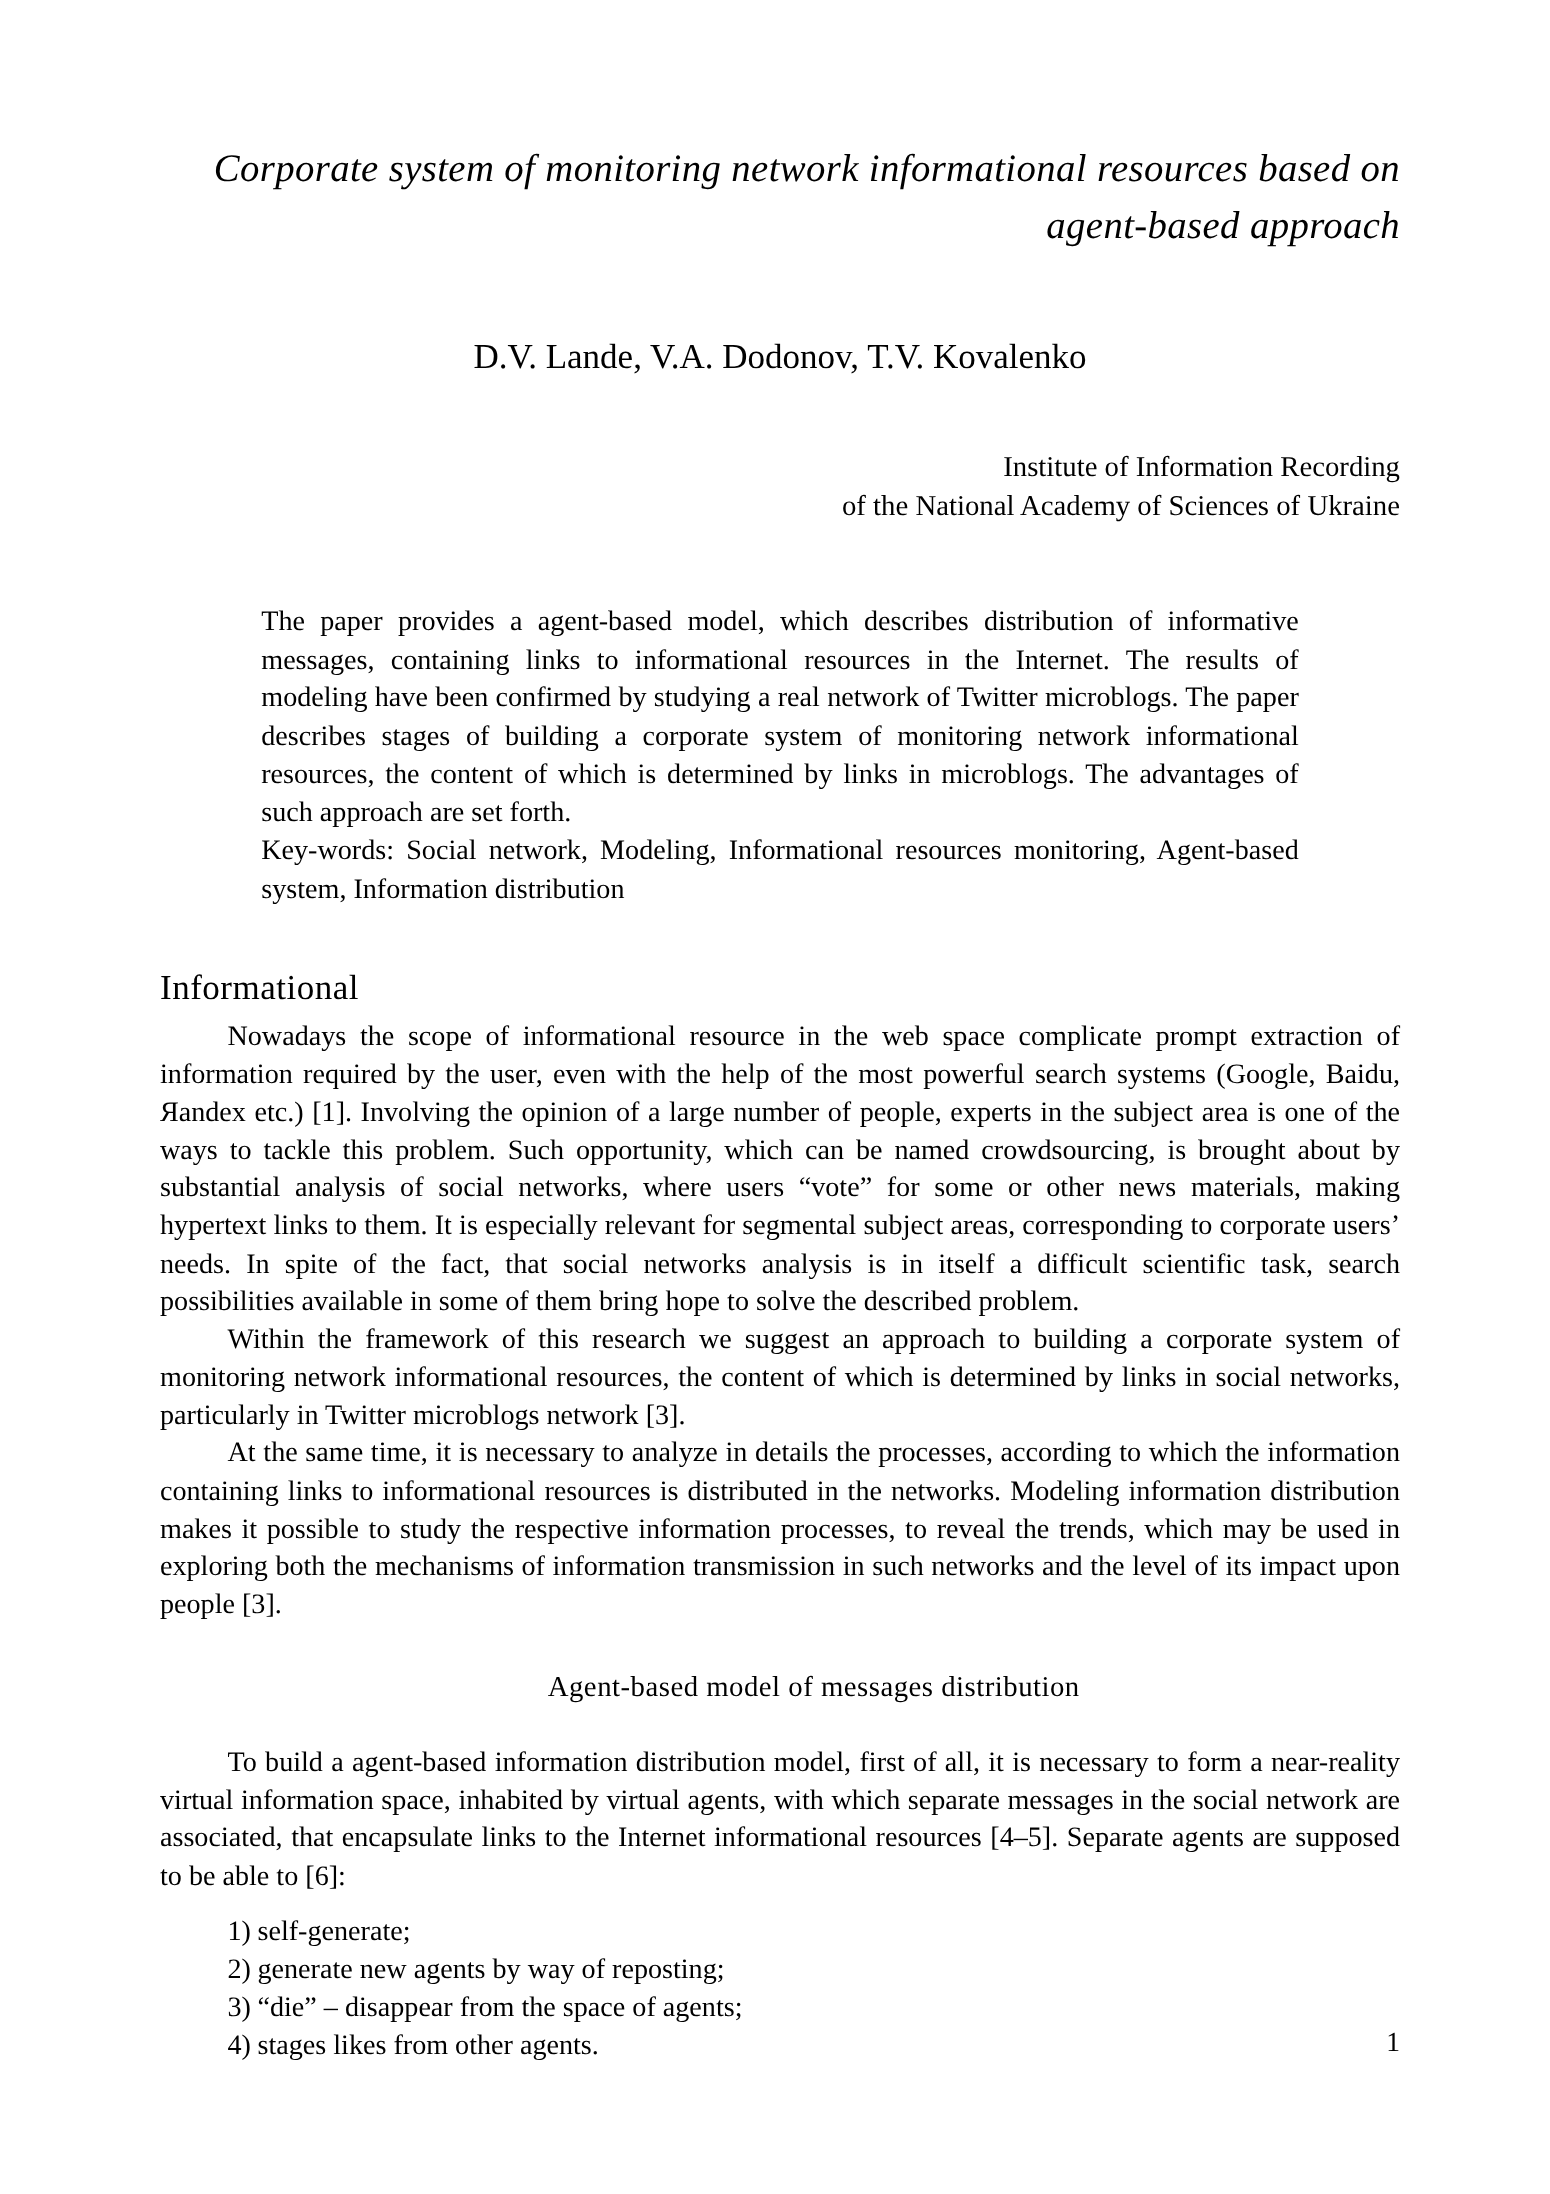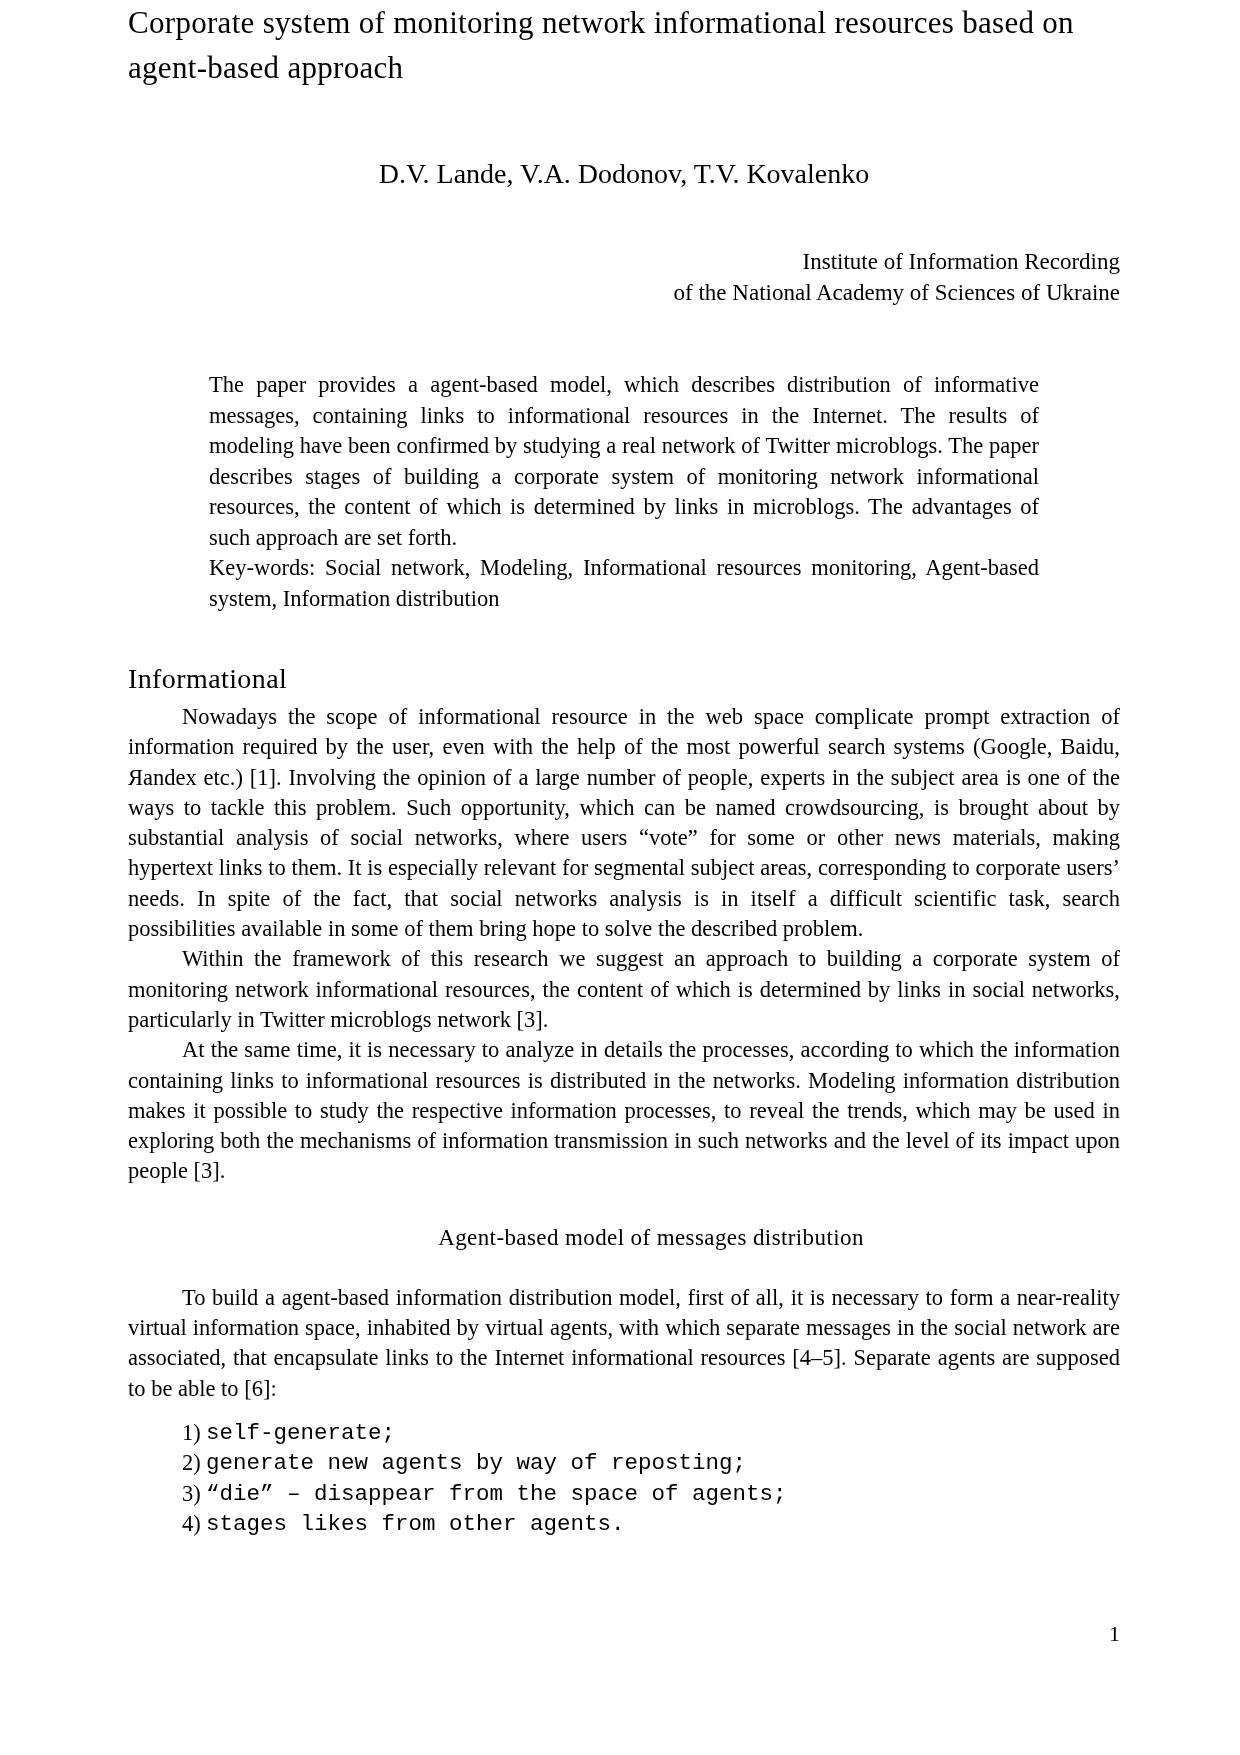--- a/index.html
+++ b/index.html
@@ -26,26 +26,28 @@
 
   
   .content {
     position: absolute;
     left: 128px;
     top: 0;
     width: 992px;
   }
 
   .title {
-    text-align: left;
+    text-align: right;
     font-size: 31px;
     line-height: 45px;
     letter-spacing: 0.3px;
     margin: 0;
-    font-weight: normal;
+    padding-top: 112px;
+    font-weight: normal;
+    font-style: italic;
   }
 
   .authors {
     text-align: center;
     font-size: 28px;
     line-height: 34px;
     margin: 15px;
     padding-top: 52px;
     font-weight: normal;
   }
@@ -124,21 +126,20 @@
     display: flex;
   }
   .numbered-list .num {
     display: inline-block;
     width: 78px;
     padding-left: 54px;
     box-sizing: border-box;
   }
   .numbered-list .item-text {
     display: inline-block;
-    font-family: Liberation Mono, monospace;
   }
 
   .page-number {
     position: absolute;
     right: 120px;
     bottom: 108px;
     font-size: 22px;
     line-height: 26px;
   }
 </style>

